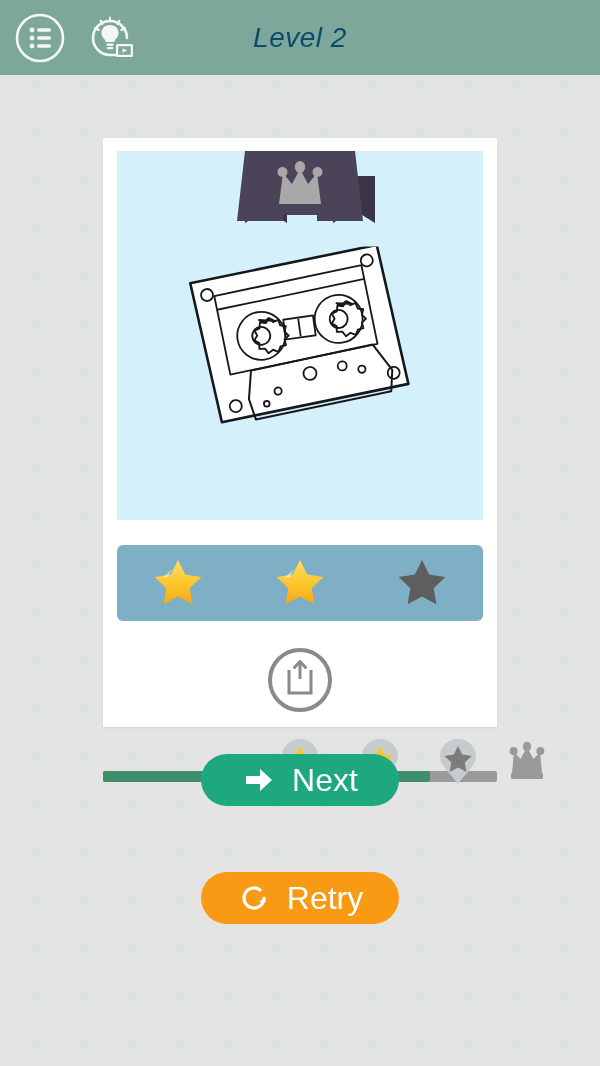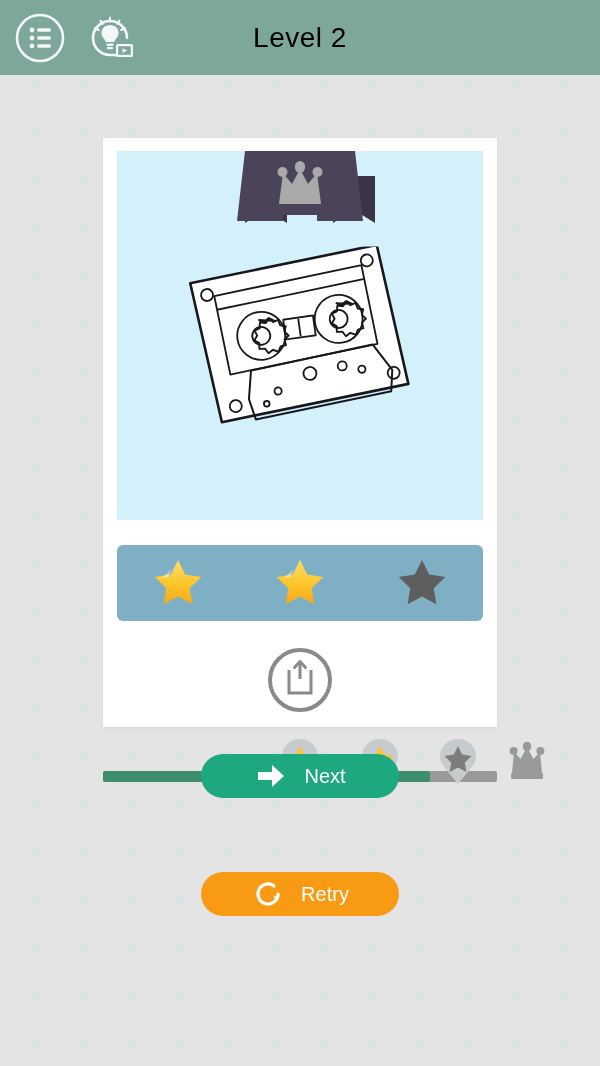--- a/index.html
+++ b/index.html
@@ -20,22 +20,23 @@
   
   .header {
     position:absolute; top:0; left:0;
     width:600px; height:75px;
     background:#7ea79b;
     display:flex; align-items:center;
   }
   .header-title {
     position:absolute; left:0; right:0; top:0; bottom:0;
     display:flex; align-items:center; justify-content:center;
-    color:#000000; font-size:28px; letter-spacing:0.5px;
+    color:#0c4a6e; font-size:28px; letter-spacing:0.5px;
     pointer-events:none;
+    font-style:italic;
   }
   .hdr-btn {
     position:relative; z-index:2;
     width:56px; height:56px;
     display:flex; align-items:center; justify-content:center;
     cursor:pointer;
   }
   .hdr-btn:first-child { margin-left:12px; }
   .hdr-btn + .hdr-btn { margin-left:14px; }
 
@@ -95,24 +96,24 @@
   .pin {
     position:absolute; top:2px;
     width:42px; height:50px;
     transform:translateX(-50%);
   }
   .crown-end { position:absolute; left:505px; top:5px; width:44px; height:44px; }
 
   
   .btn {
     position:absolute;
-    height:44px;
+    height:52px;
     border-radius:26px;
     display:flex; align-items:center; justify-content:center;
-    color:#ffffff; font-size:20px;
+    color:#ffffff; font-size:32px;
     cursor:pointer; border:none;
     font-family:"Liberation Sans", sans-serif;
   }
   .btn-next {
     left:201px; top:754px; width:198px;
     background:#1da880;
   }
   .btn-retry {
     left:201px; top:828px; width:198px;
     background:#f99a14;

